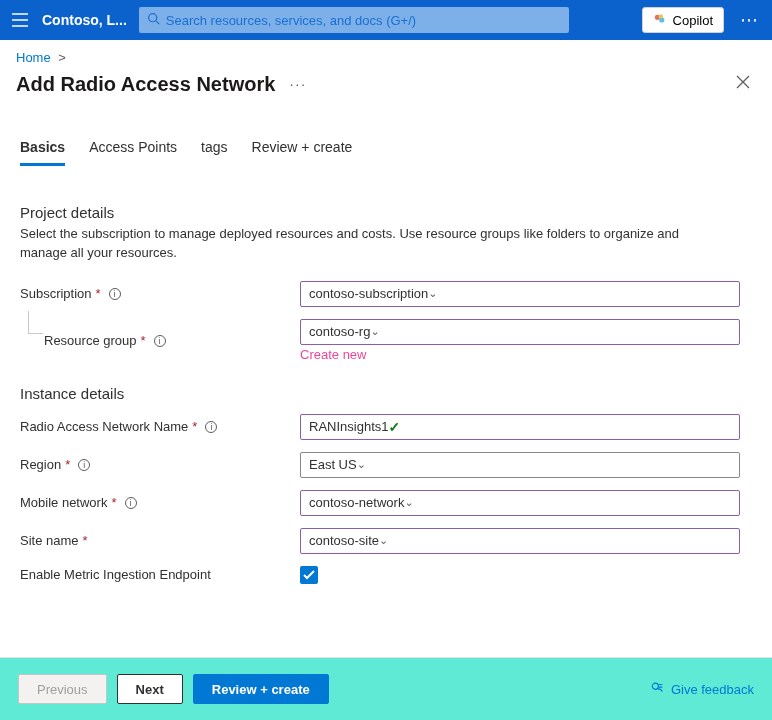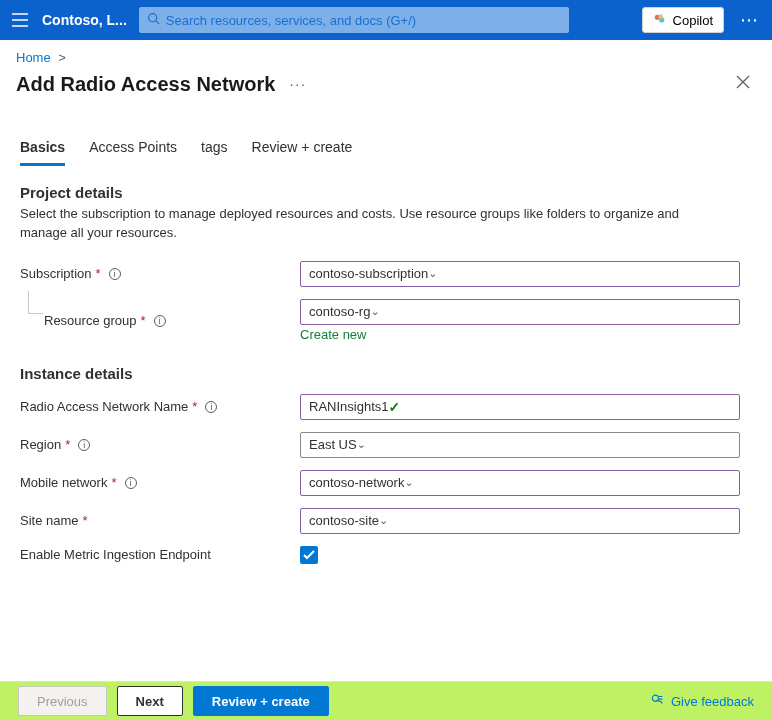--- a/index.html
+++ b/index.html
@@ -26,41 +26,41 @@
   .page-title-row .ellipsis { color:#605e5c; margin-left:14px; font-size:14px; letter-spacing:1px; cursor:pointer;}
   .page-title-row .close { margin-left:auto; color:#605e5c; font-size:16px; cursor:pointer; padding:6px; }
 
   
   .tabs { display:flex; gap:24px; padding: 30px 20px 0; border-bottom: none; }
   .tab { font-size: 14px; color:#323130; padding-bottom:8px; cursor:pointer; }
   .tab.active { font-weight:600; border-bottom: 3px solid #0078d4; }
 
   
   .content { padding: 14px 20px 0; height: 520px; overflow:auto; }
-  .section-title { font-weight:700; font-size:15px; margin: 4px 0 4px; }
+  .section-title { font-weight:400; font-size:15px; margin: 24px 0 4px; }
   .section-desc { font-size: 13px; color:#323130; line-height:1.45; margin-bottom:18px; max-width: 700px;}
 
   .form-row { display:flex; align-items:center; margin-bottom: 12px; }
   .form-row.indent { padding-left: 24px; position:relative; }
   .form-row.indent::before { content:""; position:absolute; left:8px; top:-8px; width:14px; height:22px; border-left:1px solid #c8c8c8; border-bottom:1px solid #c8c8c8; }
   .form-label { width: 280px; font-size:13px; color:#323130; display:flex; align-items:center; gap:2px; }
   .req { color:#a4262c; margin-left:2px; }
   .info-icon { width:12px; height:12px; border:1px solid #605e5c; border-radius:50%; font-size:9px; color:#605e5c; display:inline-flex; align-items:center; justify-content:center; margin-left:6px; cursor:default;}
   .form-control { flex:1; max-width: 440px; }
   .select, .textinput { width:100%; height:26px; border:1px solid #8b5fa8; border-radius:2px; padding: 0 8px; font-size:13px; background:#fff; color:#323130; display:flex; align-items:center; }
   .select.gray { border-color: #8a8886; }
   .select .chev { color:#605e5c; font-size:11px; }
   .textinput { }
   .textinput .check { color:#107c10; font-size:14px; font-weight:bold;}
-  .link-small { color:#15803d; font-size:13px; cursor:pointer; margin-top:2px; display:inline-block;}
+  .link-small { color:#ec4899; font-size:13px; cursor:pointer; margin-top:2px; display:inline-block;}
   .checkbox { width:18px; height:18px; background:#0078d4; display:flex; align-items:center; justify-content:center; cursor:pointer; border-radius:2px;}
   .checkbox svg { stroke:#fff; }
 
   
-  .footer { position:absolute; bottom:0; left:0; right:0; border-top:1px solid #e1dfdd; padding: 4px 18px; display:flex; align-items:center; gap:10px; background:#bef264;}
+  .footer { position:absolute; bottom:0; left:0; right:0; border-top:1px solid #e1dfdd; padding: 16px 18px; display:flex; align-items:center; gap:10px; background:#5eead4;}
   .btn { height:30px; padding: 0 18px; font-size:13px; border-radius:2px; cursor:pointer; display:flex; align-items:center; }
   .btn-prev { background:#f3f2f1; border:1px solid #c8c6c4; color:#a19f9d; }
   .btn-next { background:#fff; border:1px solid #323130; color:#323130; font-weight:600;}
   .btn-primary { background:#0078d4; border:1px solid #0078d4; color:#fff; font-weight:600;}
   .feedback { margin-left:auto; color:#0078d4; font-size:13px; display:flex; align-items:center; gap:6px; cursor:pointer;}
 </style>
 </head>
 <body>
 
 <div class="topbar">

